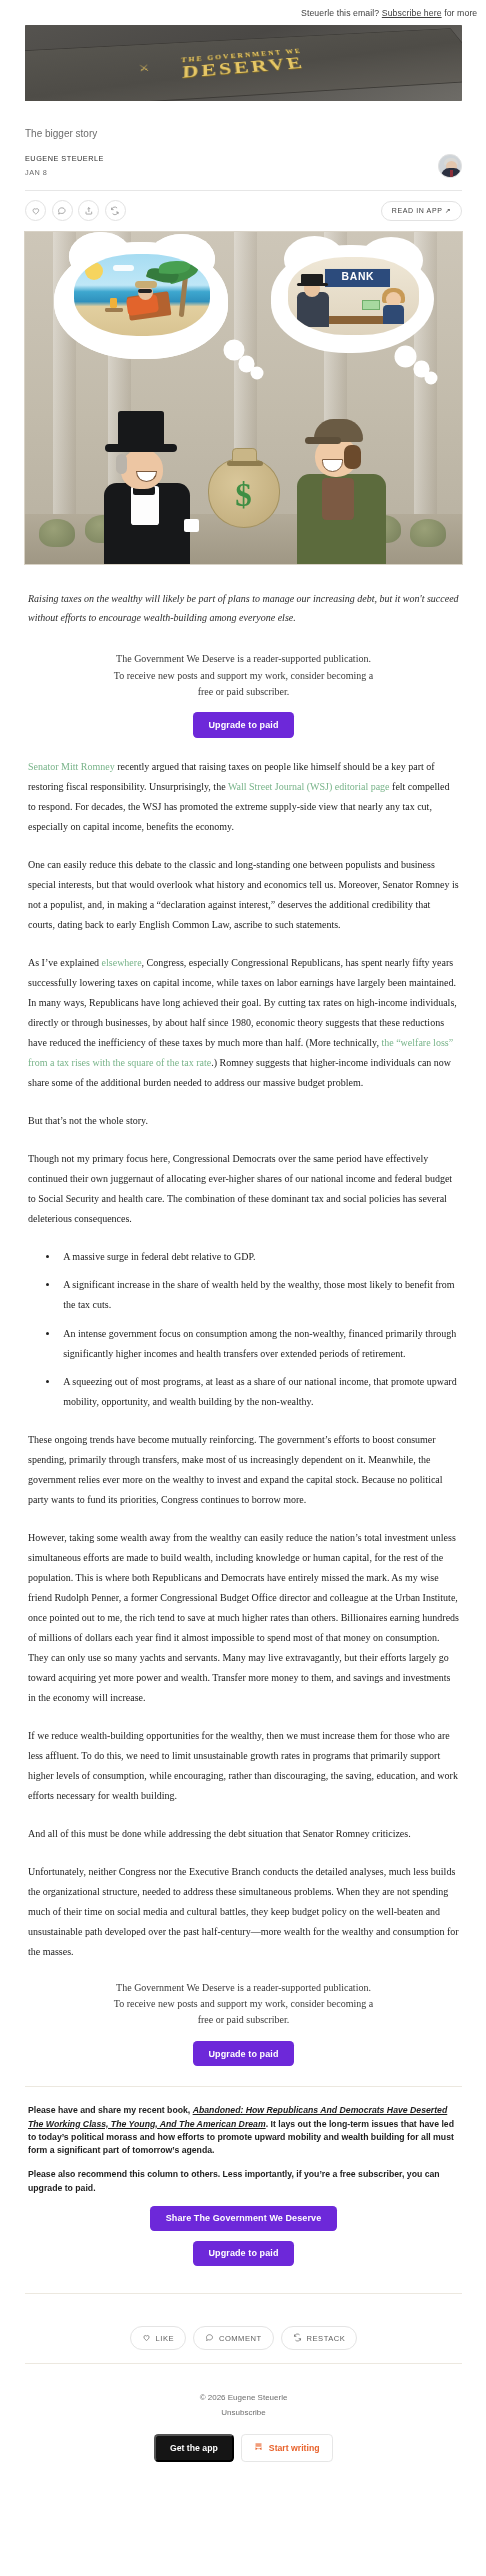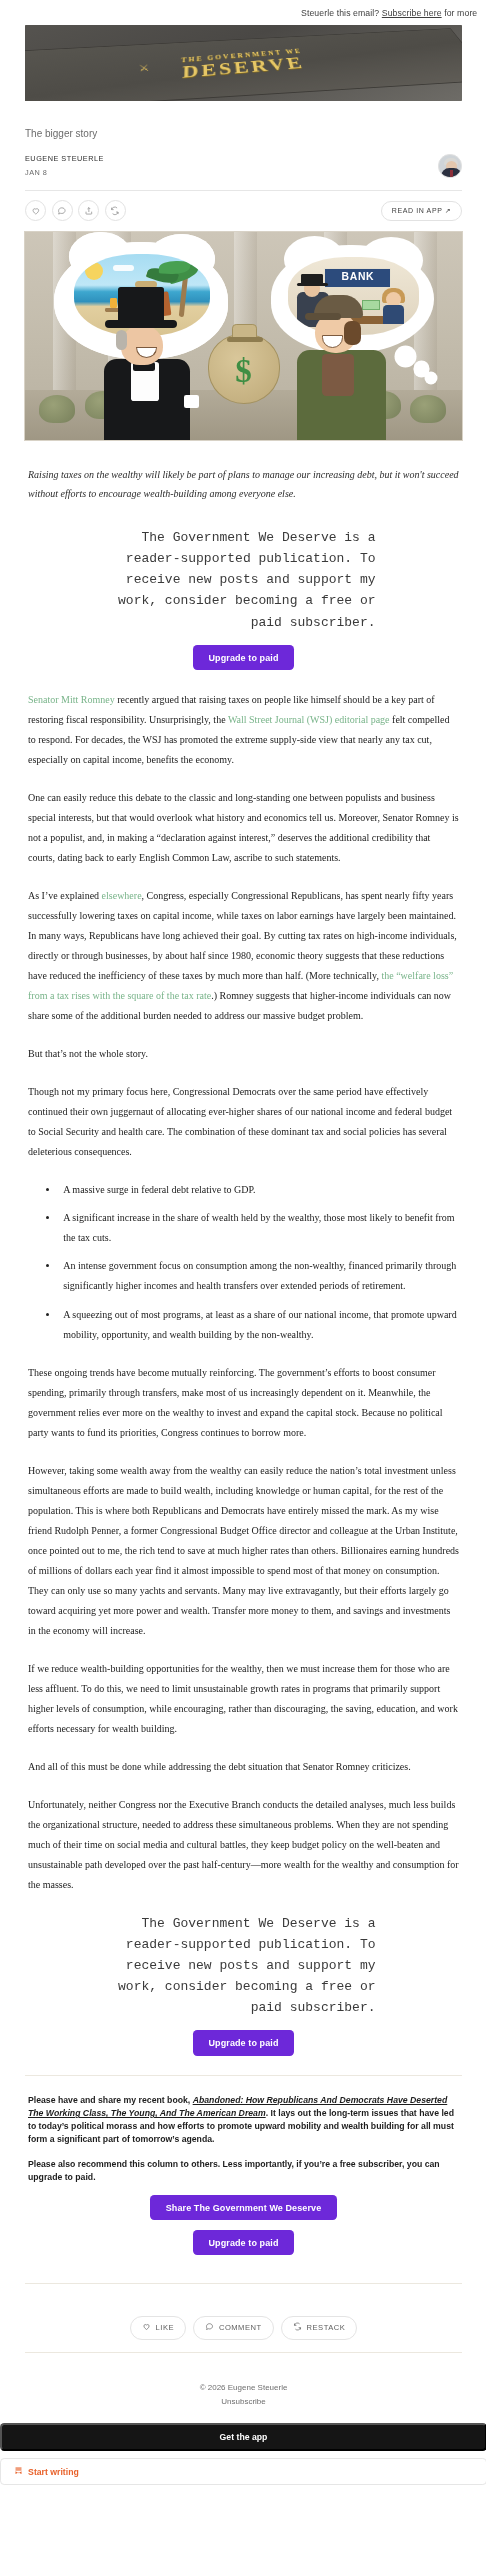--- a/index.html
+++ b/index.html
@@ -143,21 +143,21 @@
     color:#3d3d3d;
     background:#fff;
     white-space:nowrap;
   }
 
   
   .hero { padding:0 23.6px; }
   .hero-frame {
     position:relative;
     width:100%;
-    height:210px;
+    height:334px;
     overflow:hidden;
     background:linear-gradient(180deg,#cdc6b8 0%,#c2bbab 55%,#b7b0a0 100%);
     border:0.7px solid #d8d2c6;
   }
   .bg-col {
     position:absolute; top:0; bottom:0;
     width:23.6px;
     background:linear-gradient(90deg,rgba(255,255,255,.32),rgba(140,130,115,.18));
   }
   .bush {
@@ -276,27 +276,26 @@
     font-size:10px;
     line-height:1.95;
     color:#2b2b2b;
     margin:23.6px 0 23.6px 0;
   }
   .promo {
     text-align:center;
     margin:5.6px 0 19.5px 0;
   }
   .promo p {
-    font-family:Liberation Mono, monospace;
-    font-size:13px;
+    font-family:Liberation Serif, serif;
+    font-size:10px;
     line-height:1.62;
     color:#3a3a3a;
     margin:0 auto 12.5px auto;
     max-width:264px;
-    text-align:right;
   }
   .btn-green {
     display:inline-block;
     background:#6d28d9;
     color:#fff;
     font-size:9px;
     font-weight:700;
     padding:7.6px 15.3px;
     border-radius:4.2px;
     border:none;
@@ -355,21 +354,20 @@
     text-align:center;
     font-size:8px;
     color:#6f6f6f;
     padding:9.7px 0 2.8px 0;
     line-height:1.8;
   }
   .copyright a { color:#6f6f6f; text-decoration:none; display:block; }
   .app-row {
     display:flex; justify-content:center; gap:7px;
     padding:11px 0 15.3px 0;
-    flex-direction:column;
   }
   .btn-dark {
     background:#151515; color:#fff;
     font-size:8.7px; font-weight:700;
     padding:7px 14px; border-radius:4.2px;
   }
   .btn-write {
     background:#fff; color:#e8622b;
     font-size:8.7px; font-weight:700;
     padding:7px 12.5px; border-radius:4.2px;

